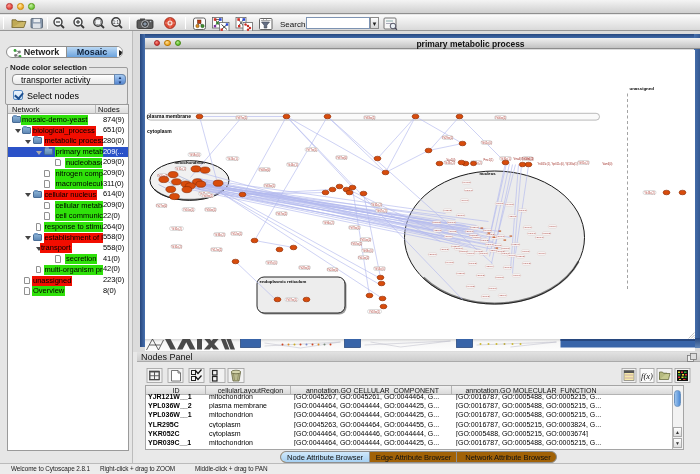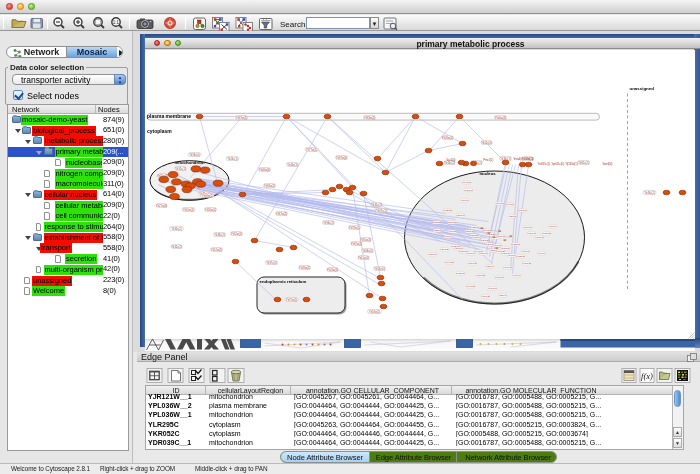--- a/index.html
+++ b/index.html
@@ -58,21 +58,21 @@
 
 #dpanel{left:137px;top:352px;width:563px;height:111px;background:#e9e9e9}
 #dphead{position:absolute;left:0;top:0;width:563px;height:10px;background:linear-gradient(#e2e2e2,#cccccc);border-bottom:1px solid #aaa}
 #dphead span{position:absolute;left:4px;top:0;font-size:9px;color:#111}
 #dtable{position:absolute;left:8px;top:33px;width:539px;height:65px;background:#fff;border:1px solid #a5a5a5}
 #dthdr{position:absolute;left:0;top:0;width:537px;height:8.5px;background:linear-gradient(#f0f0f0,#dadada);border-bottom:1px solid #b3b3b3;font-size:7px;color:#111}
 .dcell{position:absolute;white-space:nowrap;overflow:hidden;top:0}
 .drow{position:absolute;left:0;width:527px;height:9.3px;font-size:7px;color:#000}
 #dscroll{position:absolute;left:526px;top:0px;width:11px;height:63px;background:#f2f2f2;border-left:1px solid #b3b3b3}
 
-#btabs{position:absolute;left:143px;top:99px;width:277px;height:12px;border:1px solid #8f8f8f;border-radius:6px;background:#4d7c0f;font-size:7.6px;overflow:hidden;letter-spacing:-0.1px}
+#btabs{position:absolute;left:143px;top:99px;width:277px;height:12px;border:1px solid #8f8f8f;border-radius:6px;background:#a16207;font-size:7.6px;overflow:hidden;letter-spacing:-0.1px}
 #btabs div{position:absolute;top:0;height:12px;text-align:center;line-height:11px;color:#111}
 
 #status{left:0;top:463px;width:700px;height:11px;background:#ececec;border-top:1px solid #bbb;font-size:6.4px;color:#222;letter-spacing:-0.1px}
 #status span{position:absolute;top:1px}
 </style></head><body>
 <div class="abs" id="mactitle">
   <div class="light" style="left:6px;background:radial-gradient(circle at 35% 30%,#ff9d96,#e0443a 70%);border:0.5px solid #b33"></div>
   <div class="light" style="left:17px;background:radial-gradient(circle at 35% 30%,#ffe9a8,#f0ad2e 70%);border:0.5px solid #c80"></div>
   <div class="light" style="left:28px;background:radial-gradient(circle at 35% 30%,#c8f0a0,#6fc93d 70%);border:0.5px solid #591"></div>
 </div>
@@ -189,21 +189,21 @@
             <line x1="6.5" y1="3" x2="2.5" y2="6.5"></line>
             <line x1="2.5" y1="6.5" x2="7" y2="7.5"></line>
           </g>
         </svg><span style="margin-left:10px">Network</span></div>
       <div id="tabmos">Mosaic</div>
       <div id="tabarr">
         <span style="position:absolute;left:1.5px;top:3px;width:0;height:0;border-top:3px solid transparent;border-bottom:3px solid transparent;border-left:5px solid #222"></span>
       </div>
     </div>
   <div id="grpbox"></div>
-  <div id="grplbl">Data color selection</div>
+  <div id="grplbl">Node color selection</div>
   <div id="combo">transporter activity</div>
   <div id="combostep">▲<br>▼</div>
   <div id="chk"></div>
     <div id="chklbl">Select nodes</div>
   <div id="treebox">
     <div id="treehdr">
         <span class="c1">Network</span>
         <span class="dv"></span>
         <span class="c2">Nodes</span>
       </div>
@@ -288,21 +288,21 @@
         <span class="lab gbg" style="left:35.5px;max-width:59px">multi-organism pro</span>
         <span class="val">42(0)</span>
       </div>
     <div class="trow" style="top:170px">
         <span class="file" style="left:16px"></span>
         <span class="lab rbg" style="left:24px;max-width:70px">unassigned</span>
         <span class="val">223(0)</span>
       </div>
     <div class="trow" style="top:180.7px">
         <span class="file" style="left:16px"></span>
-        <span class="lab gbg" style="left:24px;max-width:70px">Welcome</span>
+        <span class="lab gbg" style="left:24px;max-width:70px">Overview</span>
         <span class="val">8(0)</span>
       </div>
   </div>
 </div>
 <div class="abs" id="desktop">
   <div id="blueT"></div>
     <div id="blueL"></div>
     <div id="blueR"></div>
     <div id="blueB"></div>
   <div id="strip">
@@ -736,21 +736,21 @@
             <text x="513" y="158">Vma4(0)</text>
   <text x="602" y="163">Vam6(0)</text>
             <text x="524" y="158">Cch1(1)</text>
           </g>
     </svg>
     </div>
   </div>
 </div>
 <div class="abs" id="dpanel">
   <div id="dphead">
-      <span>Edge Panel</span>
+      <span>Nodes Panel</span>
     <svg style="position:absolute;right:3px;top:0.5px" width="10" height="9" viewBox="0 0 10 9">
       <rect x="0.5" y="2.5" width="6" height="6" fill="#eee" stroke="#777" stroke-width="0.8"></rect>
       <rect x="3.5" y="0.5" width="6" height="6" fill="#ddd" stroke="#777" stroke-width="0.8"></rect>
     </svg>
   </div>
   <svg style="position:absolute;left:0;top:15px" width="563" height="18" viewBox="0 0 563 18">
 
     <g>
       <rect x="10" y="1.5" width="15" height="14" fill="#f2f2f2" stroke="#9f9f9f" stroke-width="0.8"></rect>
       <rect x="12.5" y="4" width="10" height="9" fill="#555" stroke="#333" stroke-width="0.6"></rect>

